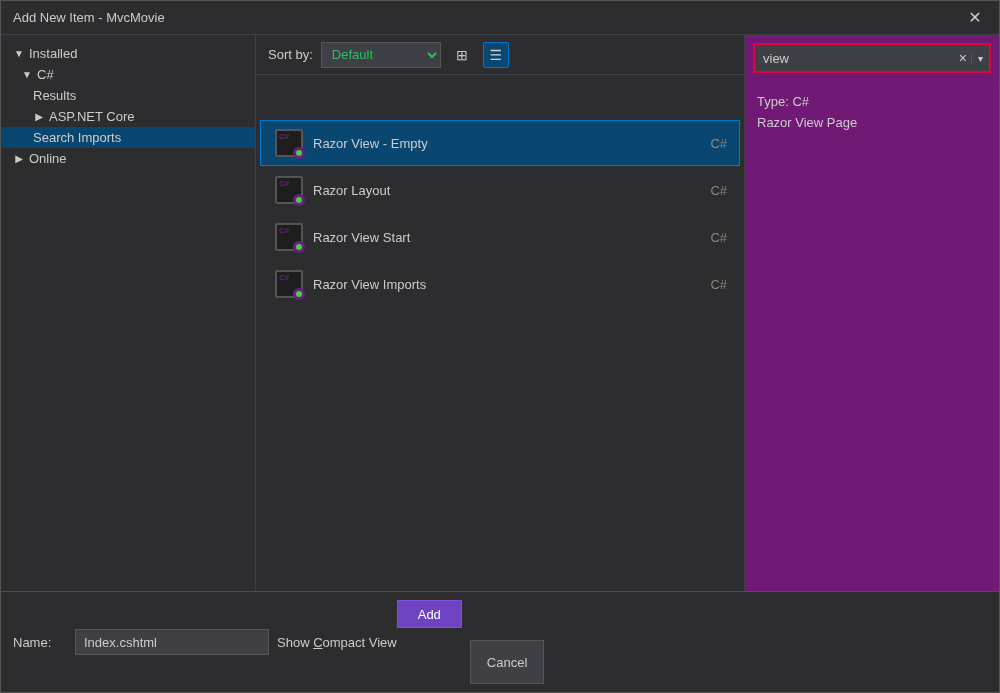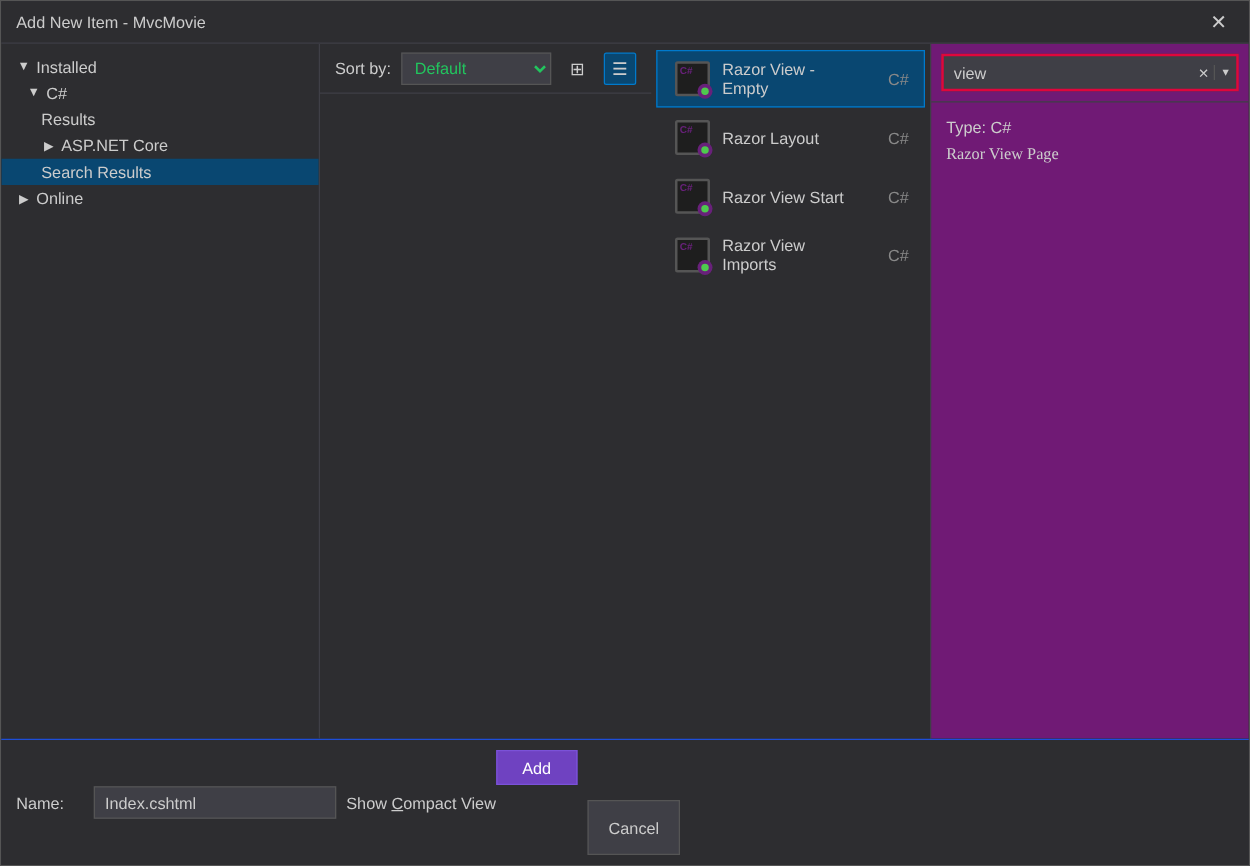--- a/index.html
+++ b/index.html
@@ -89,22 +89,23 @@
       color: #cccccc;
     }
 
     .sidebar-indent-1 { padding-left: 20px; }
     .sidebar-indent-2 { padding-left: 32px; }
 
     
     .main-content {
       flex: 1;
       display: flex;
-      flex-direction: row;
+      flex-direction: column;
       overflow: hidden;
+      gap: 40px;
     }
 
     .toolbar {
       display: flex;
       align-items: center;
       gap: 8px;
       padding: 8px 12px;
       border-bottom: 1px solid #3f3f46;
       height: 40px;
     }
@@ -303,21 +304,20 @@
 
     .info-type {
       color: #cccccc;
       font-size: 13px;
       margin-bottom: 6px;
     }
 
     .info-description {
       color: #cccccc;
       font-size: 13px;
-      font-family: Liberation Serif, serif;
     }
 
     
     .bottom-bar {
       border-top: 1px solid #1d4ed8;
       background: #2d2d30;
       padding: 8px 12px;
       display: flex;
       flex-direction: row;
       gap: 8px;
@@ -426,21 +426,21 @@
       <div class="sidebar-item sidebar-indent-2">
         <span>Results</span>
       </div>
 
       <div class="sidebar-item sidebar-indent-2">
         <span class="sidebar-arrow">▶</span>
         <span>ASP.NET Core</span>
       </div>
 
       <div class="sidebar-item sidebar-indent-2 selected">
-        <span>Search Results</span>
+        <span>Search Imports</span>
       </div>
 
       <div class="sidebar-item">
         <span class="sidebar-arrow">▶</span>
         <span>Online</span>
       </div>
     </div>
 
     <div class="main-content">
 

